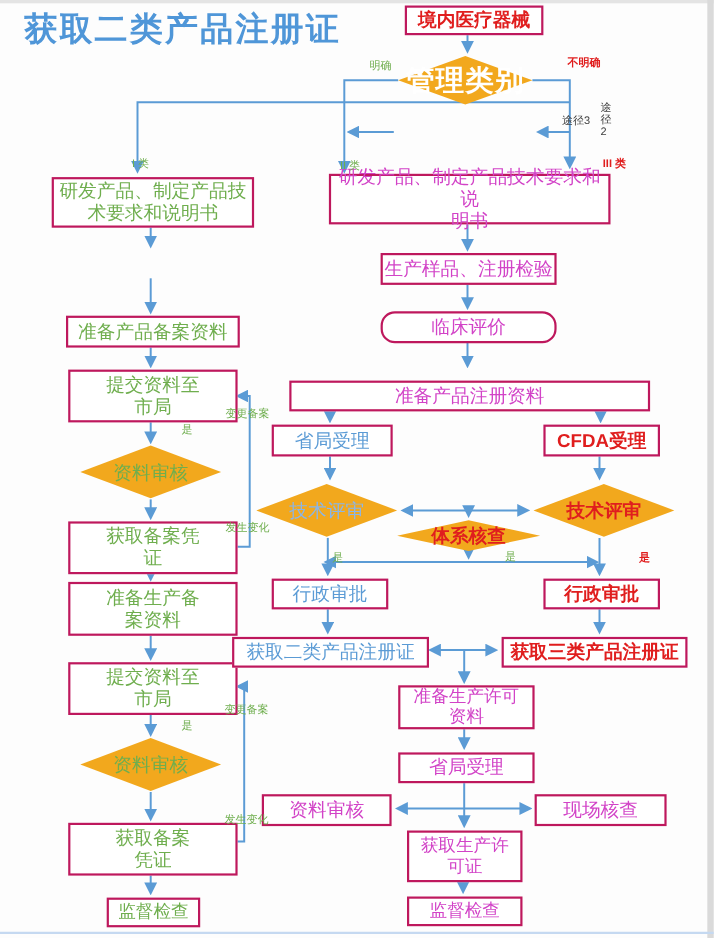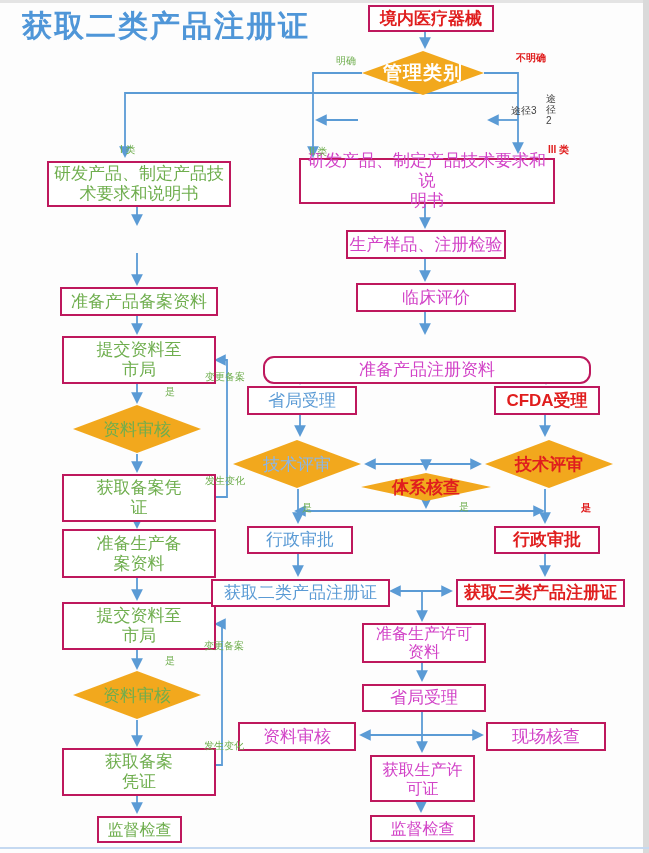--- a/index.html
+++ b/index.html
@@ -102,21 +102,21 @@
       <polygon points="233,464 297,440 361,464 297,488"></polygon>
       <polygon points="485,464 549,440 613,464 549,488"></polygon>
       <polygon points="361,487 426,473 491,487 426,501"></polygon>
     </g>
     <line x1="0" y1="848" x2="649" y2="848" stroke="#c5d9f1" stroke-width="2"></line>
   </svg>
 
   <div class="title">获取二类产品注册证</div>
 
   <div class="node red bold" style="left:368px;top:5px;width:122px;height:23px;">境内医疗器械</div>
-  <div class="dtext white bold" style="left:362px;top:60px;width:122px;height:26px;font-size:19px;letter-spacing:1px;">管理类别</div>
+  <div class="dtext white bold" style="left:362px;top:60px;width:122px;height:26px;font-size:26px;letter-spacing:1px;">管理类别</div>
 
   <div class="lbl green" style="left:312px;top:55px;">明确</div>
   <div class="lbl red bold" style="left:492px;top:52px;">不明确</div>
   <div class="lbl dark" style="left:487px;top:105px;">途径3</div>
   <div class="lbl dark" style="left:522px;top:93px;">途
 径
 2</div>
   <div class="lbl green" style="left:96px;top:144px;">I 类</div>
   <div class="lbl green" style="left:285px;top:146px;">II 类</div>
   <div class="lbl red bold" style="left:524px;top:144px;">III 类</div>
@@ -140,22 +140,22 @@
   <div class="dtext green" style="left:73px;top:683px;width:128px;height:24px;">资料审核</div>
   <div class="node green" style="left:62px;top:748px;width:150px;height:44px;">获取备案
 凭证</div>
   <div class="lbl green" style="left:180px;top:640px;">变更备案</div>
   <div class="lbl green" style="left:180px;top:740px;">发生变化</div>
   <div class="node green" style="left:97px;top:816px;width:81px;height:23px;font-size:16px;">监督检查</div>
 
   <div class="node magenta" style="left:299px;top:158px;width:252px;height:42px;">研发产品、制定产品技术要求和说
 明书</div>
   <div class="node magenta" style="left:346px;top:230px;width:156px;height:25px;">生产样品、注册检验</div>
-  <div class="node magenta" style="left:356px;top:283px;width:156px;height:25px;">临床评价</div>
-  <div class="node magenta" style="left:263px;top:356px;width:324px;height:24px;border-radius:11px;">准备产品注册资料</div>
+  <div class="node magenta" style="left:346px;top:283px;width:156px;height:25px;border-radius:13px;">临床评价</div>
+  <div class="node magenta" style="left:263px;top:346px;width:324px;height:24px;">准备产品注册资料</div>
 
   <div class="node blue" style="left:247px;top:386px;width:106px;height:25px;">省局受理</div>
   <div class="dtext ltblue" style="left:233px;top:452px;width:128px;height:24px;">技术评审</div>
   <div class="lbl green" style="left:278px;top:502px;">是</div>
   <div class="node blue" style="left:247px;top:526px;width:102px;height:24px;">行政审批</div>
   <div class="node red bold" style="left:494px;top:386px;width:102px;height:25px;">CFDA受理</div>
 
   <div class="node blue" style="left:211px;top:579px;width:175px;height:24px;">获取二类产品注册证</div>
   <div class="dtext red bold" style="left:485px;top:452px;width:128px;height:24px;">技术评审</div>
   <div class="lbl red bold" style="left:557px;top:502px;">是</div>

